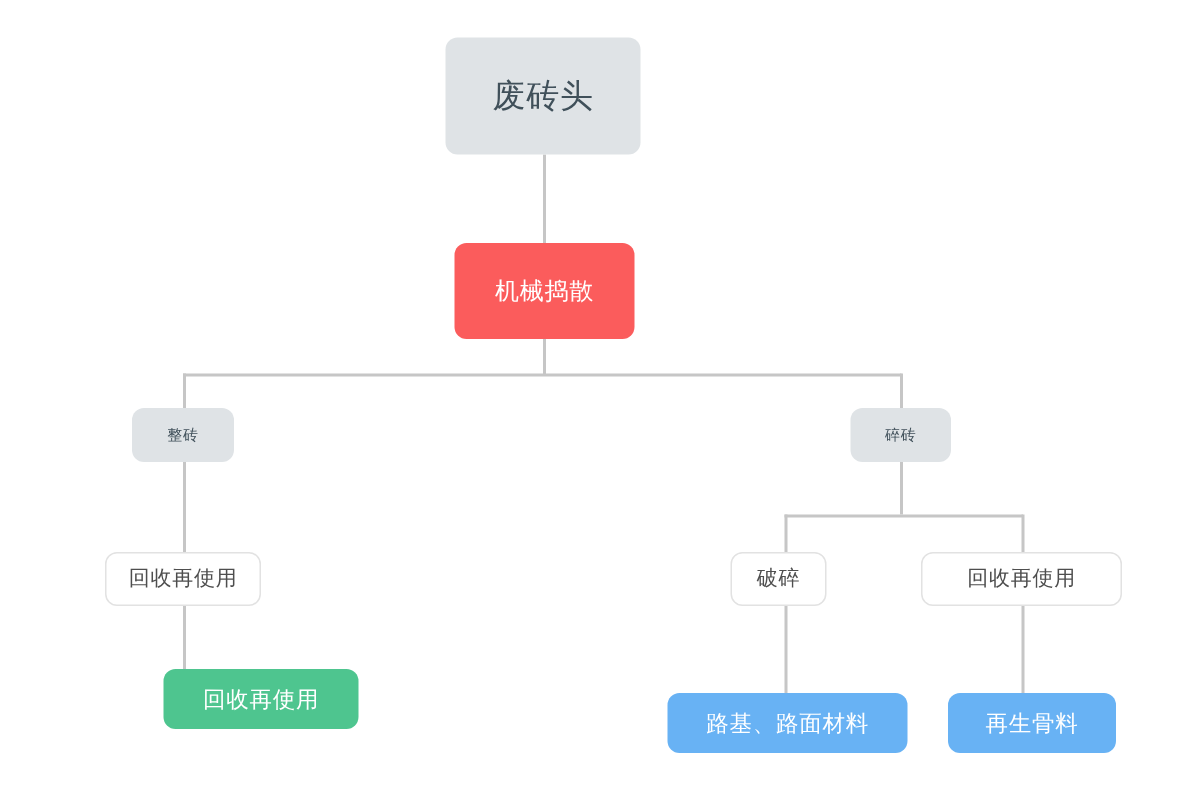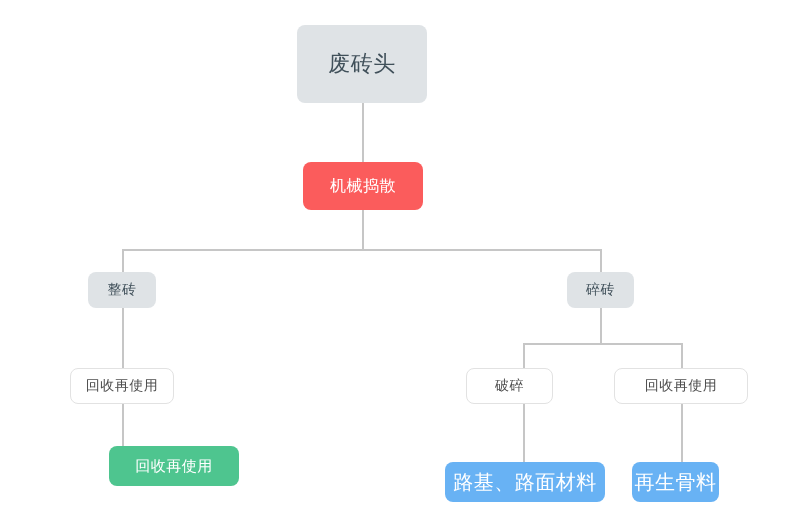--- a/index.html
+++ b/index.html
@@ -23,42 +23,42 @@
     letter-spacing: 0.5px;
   }
   .node.gray-large {
     background: var(--node-gray-bg);
     color: var(--node-gray-text);
     font-size: 22px;
   }
   .node.gray {
     background: var(--node-gray-bg);
     color: var(--node-gray-text);
-    font-size: 14px;
+    font-size: 10px;
   }
   .node.red {
     background: var(--node-red-bg);
     color: var(--light-text);
     font-size: 16px;
   }
   .node.white {
     background: #ffffff;
     border: 1px solid var(--node-white-border);
     color: var(--node-white-text);
     font-size: 14px;
   }
   .node.green {
     background: var(--node-green-bg);
     color: var(--light-text);
     font-size: 15px;
   }
   .node.blue {
     background: var(--node-blue-bg);
     color: var(--light-text);
-    font-size: 20px;
+    font-size: 15px;
     font-family: Liberation Mono, monospace;
   }
 
   .edge {
     position: absolute;
     background: var(--connector);
   }
   .edge.v { width: 1.5px; }
   .edge.h { height: 1.5px; }
 </style>
@@ -76,31 +76,31 @@
   <div class="edge v" style="left:122px; top:404px; height:58px;"></div>
   <div class="edge v" style="left:600px; top:308px; height:35px;"></div>
   <div class="edge h" style="left:523px; top:343px; width:159px;"></div>
   <div class="edge v" style="left:523px; top:343px; height:25px;"></div>
   <div class="edge v" style="left:681px; top:343px; height:25px;"></div>
   <div class="edge v" style="left:523px; top:404px; height:58px;"></div>
   <div class="edge v" style="left:681px; top:404px; height:58px;"></div>
 
   <div class="node gray-large" style="left:297px; top:25px; width:130px; height:78px;text-align:right;">废砖头</div>
 
-  <div class="node red" style="left:303px; top:162px; width:120px; height:48px;">机械捣散</div>
+  <div class="node red" style="left:303px; top:162px; width:120px; height:64px;">机械捣散</div>
 
   <div class="node gray" style="left:88px; top:272px; width:68px; height:36px;">整砖</div>
 
   <div class="node gray" style="left:567px; top:272px; width:67px; height:36px;">碎砖</div>
 
   <div class="node white" style="left:70px; top:368px; width:104px; height:36px;">回收再使用</div>
 
-  <div class="node white" style="left:466px; top:368px; width:87px; height:36px;font-family:Liberation Serif, serif;">破碎</div>
+  <div class="node white" style="left:487px; top:368px; width:64px; height:36px;font-family:Liberation Serif, serif;">破碎</div>
 
   <div class="node white" style="left:614px; top:368px; width:134px; height:36px;">回收再使用</div>
 
   <div class="node green" style="left:63px; top:446px; width:130px; height:40px;margin-left:46px;">回收再使用</div>
 
   <div class="node blue" style="left:445px; top:462px; width:160px; height:40px;">路基、路面材料</div>
 
-  <div class="node blue" style="left:632px; top:462px; width:87px; height:40px;">再生骨料</div>
+  <div class="node blue" style="left:632px; top:462px; width:112px; height:40px;">再生骨料</div>
 
 </div>
 
 </body></html>

